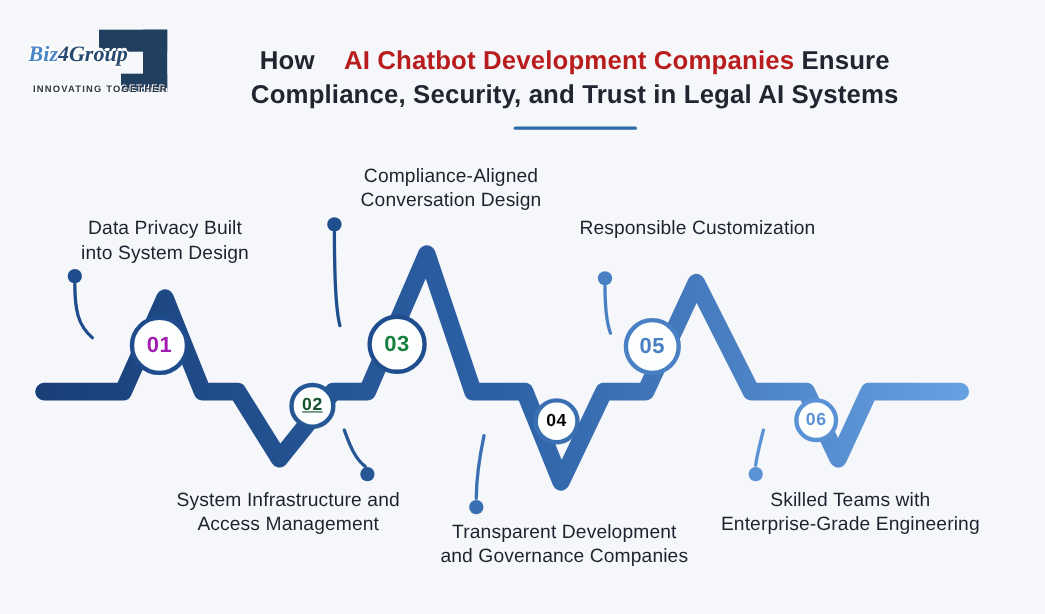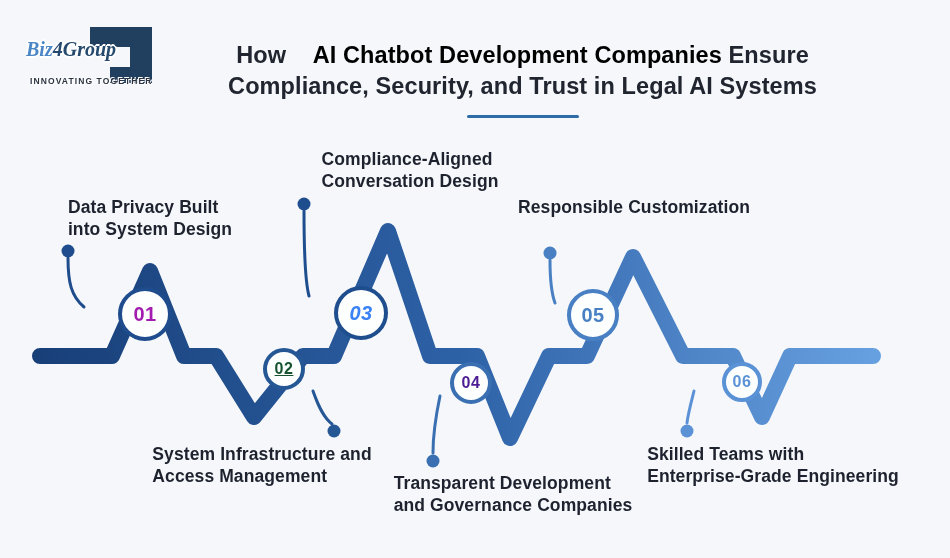--- a/index.html
+++ b/index.html
@@ -24,42 +24,42 @@
 
   
   svg.pulse { position:absolute; inset:0; width:950px; height:558px; }
 
   .step-circle { position:absolute; background:#fdfefe; border-style:solid; border-radius:50%;
                  display:flex; align-items:center; justify-content:center; font-weight:600;
                  letter-spacing:0.5px; }
   .peak { width:54px; height:54px; border-width:4.5px; font-size:20px; }
   .dip  { width:42px; height:42px; border-width:4px;   font-size:16px; }
 
-  .step-label { position:absolute; transform:translateX(-50%); 
-                font-size:17.5px; font-weight:700; color:#1d222e; line-height:21.5px;
+  .step-label { position:absolute; transform:translateX(-50%); text-align:center;
+                font-size:17.5px; font-weight:400; color:#1d222e; line-height:21.5px;
                 letter-spacing:0.1px; white-space:nowrap; }
 </style>
 </head>
 <body style="background: rgb(245, 247, 250);">
 
 <div class="stage">
 
   <div class="logo">
     <div class="bracket-bar" style="left: 68px; top: 15px; width: 62px; height: 20px; background: rgb(33, 64, 95);"></div>
     <div class="bracket-bar" style="left: 108px; top: 15px; width: 22px; height: 56px; background: rgb(33, 64, 95);"></div>
     <div class="bracket-bar" style="left: 88px; top: 55px; width: 42px; height: 16px; background: rgb(33, 64, 95);"></div>
     <div class="logo-text">
       <span style="color: rgb(75, 134, 197);">Biz</span><span style="color: rgb(38, 74, 110);">4Group</span>
     </div>
     <div class="logo-tagline">INNOVATING TOGETHER</div>
   </div>
 
   <div class="title-wrap">
     <div class="title-line">
-      <span>How </span><span style="color: #000000; margin-left: 20px;">AI Chatbot Development Companies</span><span> Ensure</span>
+      <span>How </span><span style="color: #b91c1c; margin-left: 20px;">AI Chatbot Development Companies</span><span> Ensure</span>
     </div>
     <div class="title-line">Compliance, Security, and Trust in Legal AI Systems</div>
     <div class="title-divider" style="background: rgb(46, 108, 168);"></div>
   </div>
 
   <svg class="pulse" viewBox="0 0 950 558">
     <defs>
       <linearGradient id="lineGrad" gradientUnits="userSpaceOnUse" x1="40" y1="0" x2="873" y2="0">
         <stop offset="0" stop-color="#183f78"></stop>
         <stop offset="0.5" stop-color="#2d61a6"></stop>
@@ -97,24 +97,24 @@
       <circle cx="687" cy="431" r="6.5" fill="#5b92d6"></circle>
     </g>
   </svg>
 
   <div class="step-circle peak" style="left: 118px; top: 287px; border-color: rgb(30, 76, 140); color: #a21caf;">
     <span>01</span>
   </div>
   <div class="step-circle dip" style="left: 263px; top: 348px; border-color: rgb(38, 87, 149); color: #14532d; text-decoration: underline;">
     <span>02</span>
   </div>
-  <div class="step-circle peak" style="left: 334px; top: 286px; border-color: rgb(31, 78, 142); color: #3b82f6; font-style: italic;">
+  <div class="step-circle peak" style="left: 334px; top: 286px; border-color: rgb(31, 78, 142); color: #15803d;">
     <span>03</span>
   </div>
-  <div class="step-circle dip" style="left: 450px; top: 362px; border-color: rgb(58, 112, 178); color: #4c1d95;">
+  <div class="step-circle dip" style="left: 485px; top: 362px; border-color: rgb(58, 112, 178); color: #000000;">
     <span>04</span>
   </div>
   <div class="step-circle peak" style="left: 567px; top: 289px; width: 52px; height: 52px; border-color: rgb(72, 128, 195); color: rgb(72, 128, 195);">
     <span>05</span>
   </div>
   <div class="step-circle dip" style="left: 722px; top: 362px; width: 40px; height: 40px; border-color: rgb(91, 146, 214); color: rgb(91, 146, 214);">
     <span>06</span>
   </div>
 
   <div class="step-label" style="left:150px; top:197px;">

